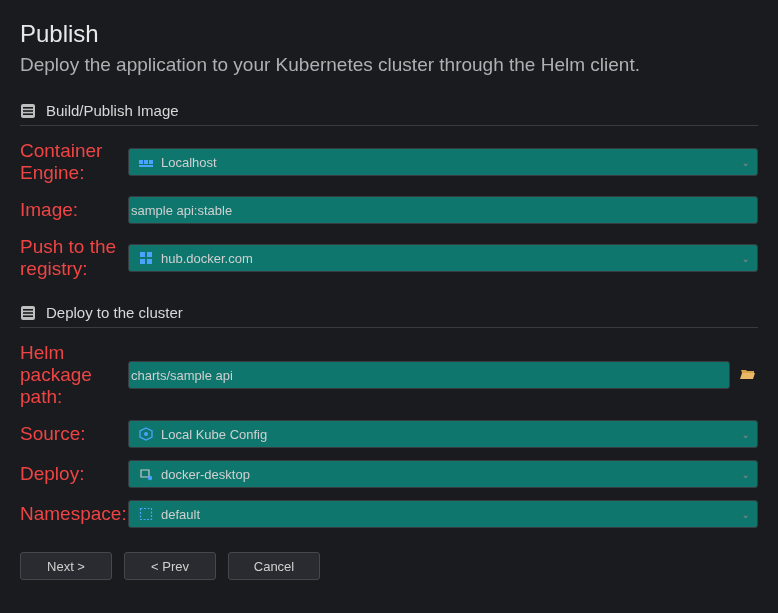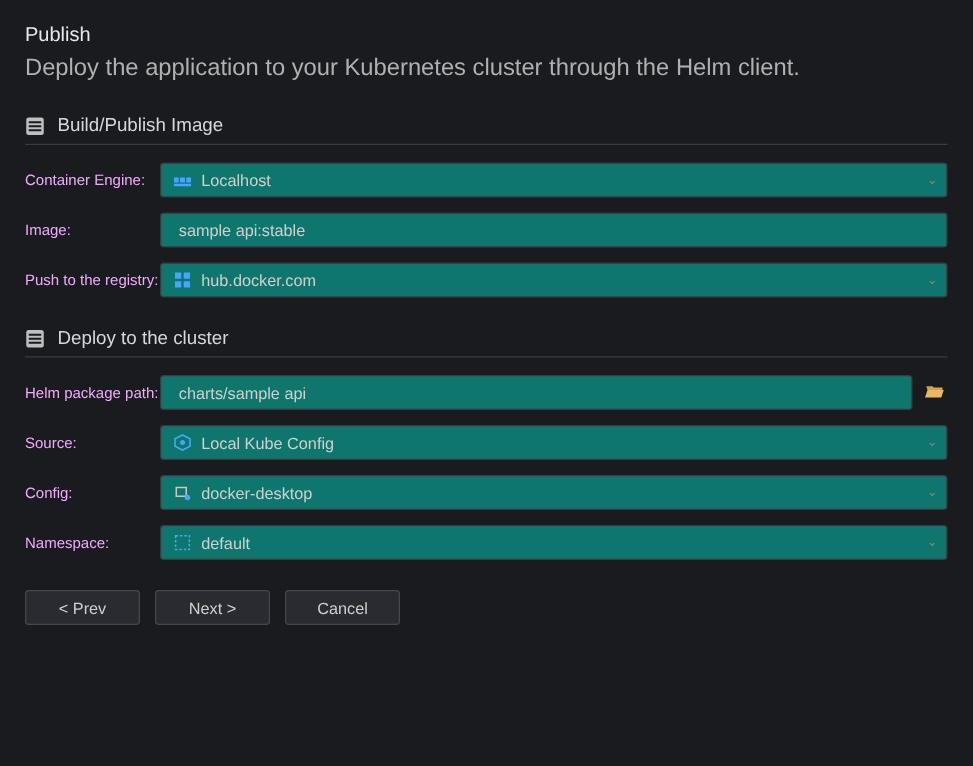--- a/index.html
+++ b/index.html
@@ -8,21 +8,21 @@
     color: #c8c8c8;
     font-family: "Segoe UI", Arial, sans-serif;
     font-size: 13px;
     width: 778px;
     height: 613px;
     padding: 20px 20px 10px 20px;
     overflow: hidden;
   }
   .title {
     color: #e8e8e8;
-    font-size: 16px;
+    font-size: 24px;
     font-weight: 400;
     margin-bottom: 6px;
   }
   .subtitle {
     color: #b0b0b0;
     font-size: 19px;
     margin-bottom: 26px;
   }
   .section { margin-bottom: 24px; }
   .section-head {
@@ -43,42 +43,42 @@
     display: inline-flex; align-items:center; justify-content:center;
     color:#bfbfbf;
   }
   .row {
     display: flex;
     align-items: center;
     margin-bottom: 12px;
   }
   .label {
     width: 108px;
-    color: #f0abfc;
-    font-size: 12px;
+    color: #ef4444;
+    font-size: 19px;
     flex-shrink:0;
   }
   .field {
     flex: 1;
     position: relative;
   }
   .select, .input {
     width: 100%;
     background: #0f766e;
     border: 1px solid #3a3b40;
     border-radius: 3px;
     height: 28px;
     color: #d0d0d0;
     font-size: 13px;
     padding: 0 28px 0 10px;
     display:flex;
     align-items:center;
     gap:8px;
   }
-  .input { padding: 0 14px; }
+  .input { padding: 0 2px; }
   .select-text { flex:1; white-space:nowrap; overflow:hidden; text-overflow:ellipsis;}
   .chev {
     position: absolute;
     right: 8px;
     top: 50%;
     transform: translateY(-50%);
     color: #888;
     font-size: 10px;
     pointer-events:none;
   }
@@ -227,21 +227,21 @@
               <circle cx="7" cy="7" r="2" fill="#4aa3ff"></circle>
             </svg>
         </span>
         <span class="select-text">Local Kube Config</span>
       </div>
       <span class="chev">⌄</span>
     </div>
   </div>
 
   <div class="row">
-    <div class="label">Config:</div>
+    <div class="label">Deploy:</div>
     <div class="field">
       <div class="select">
         <span class="inline-icon">
           <svg viewBox="0 0 14 14" width="14" height="14">
               <path d="M2 3 h8 v7 h-8 z" fill="none" stroke="#c8c8c8" stroke-width="1.2"></path>
               <circle cx="11" cy="11" r="2.2" fill="#4aa3ff"></circle>
             </svg>
         </span>
         <span class="select-text">docker-desktop</span>
       </div>
@@ -259,16 +259,16 @@
             </svg>
         </span>
         <span class="select-text">default</span>
       </div>
       <span class="chev">⌄</span>
     </div>
   </div>
 </div>
 
 <div class="footer">
+  <div class="btn">Next &gt;</div>
   <div class="btn">&lt; Prev</div>
-  <div class="btn">Next &gt;</div>
   <div class="btn">Cancel</div>
 </div>
 
 </body></html>

